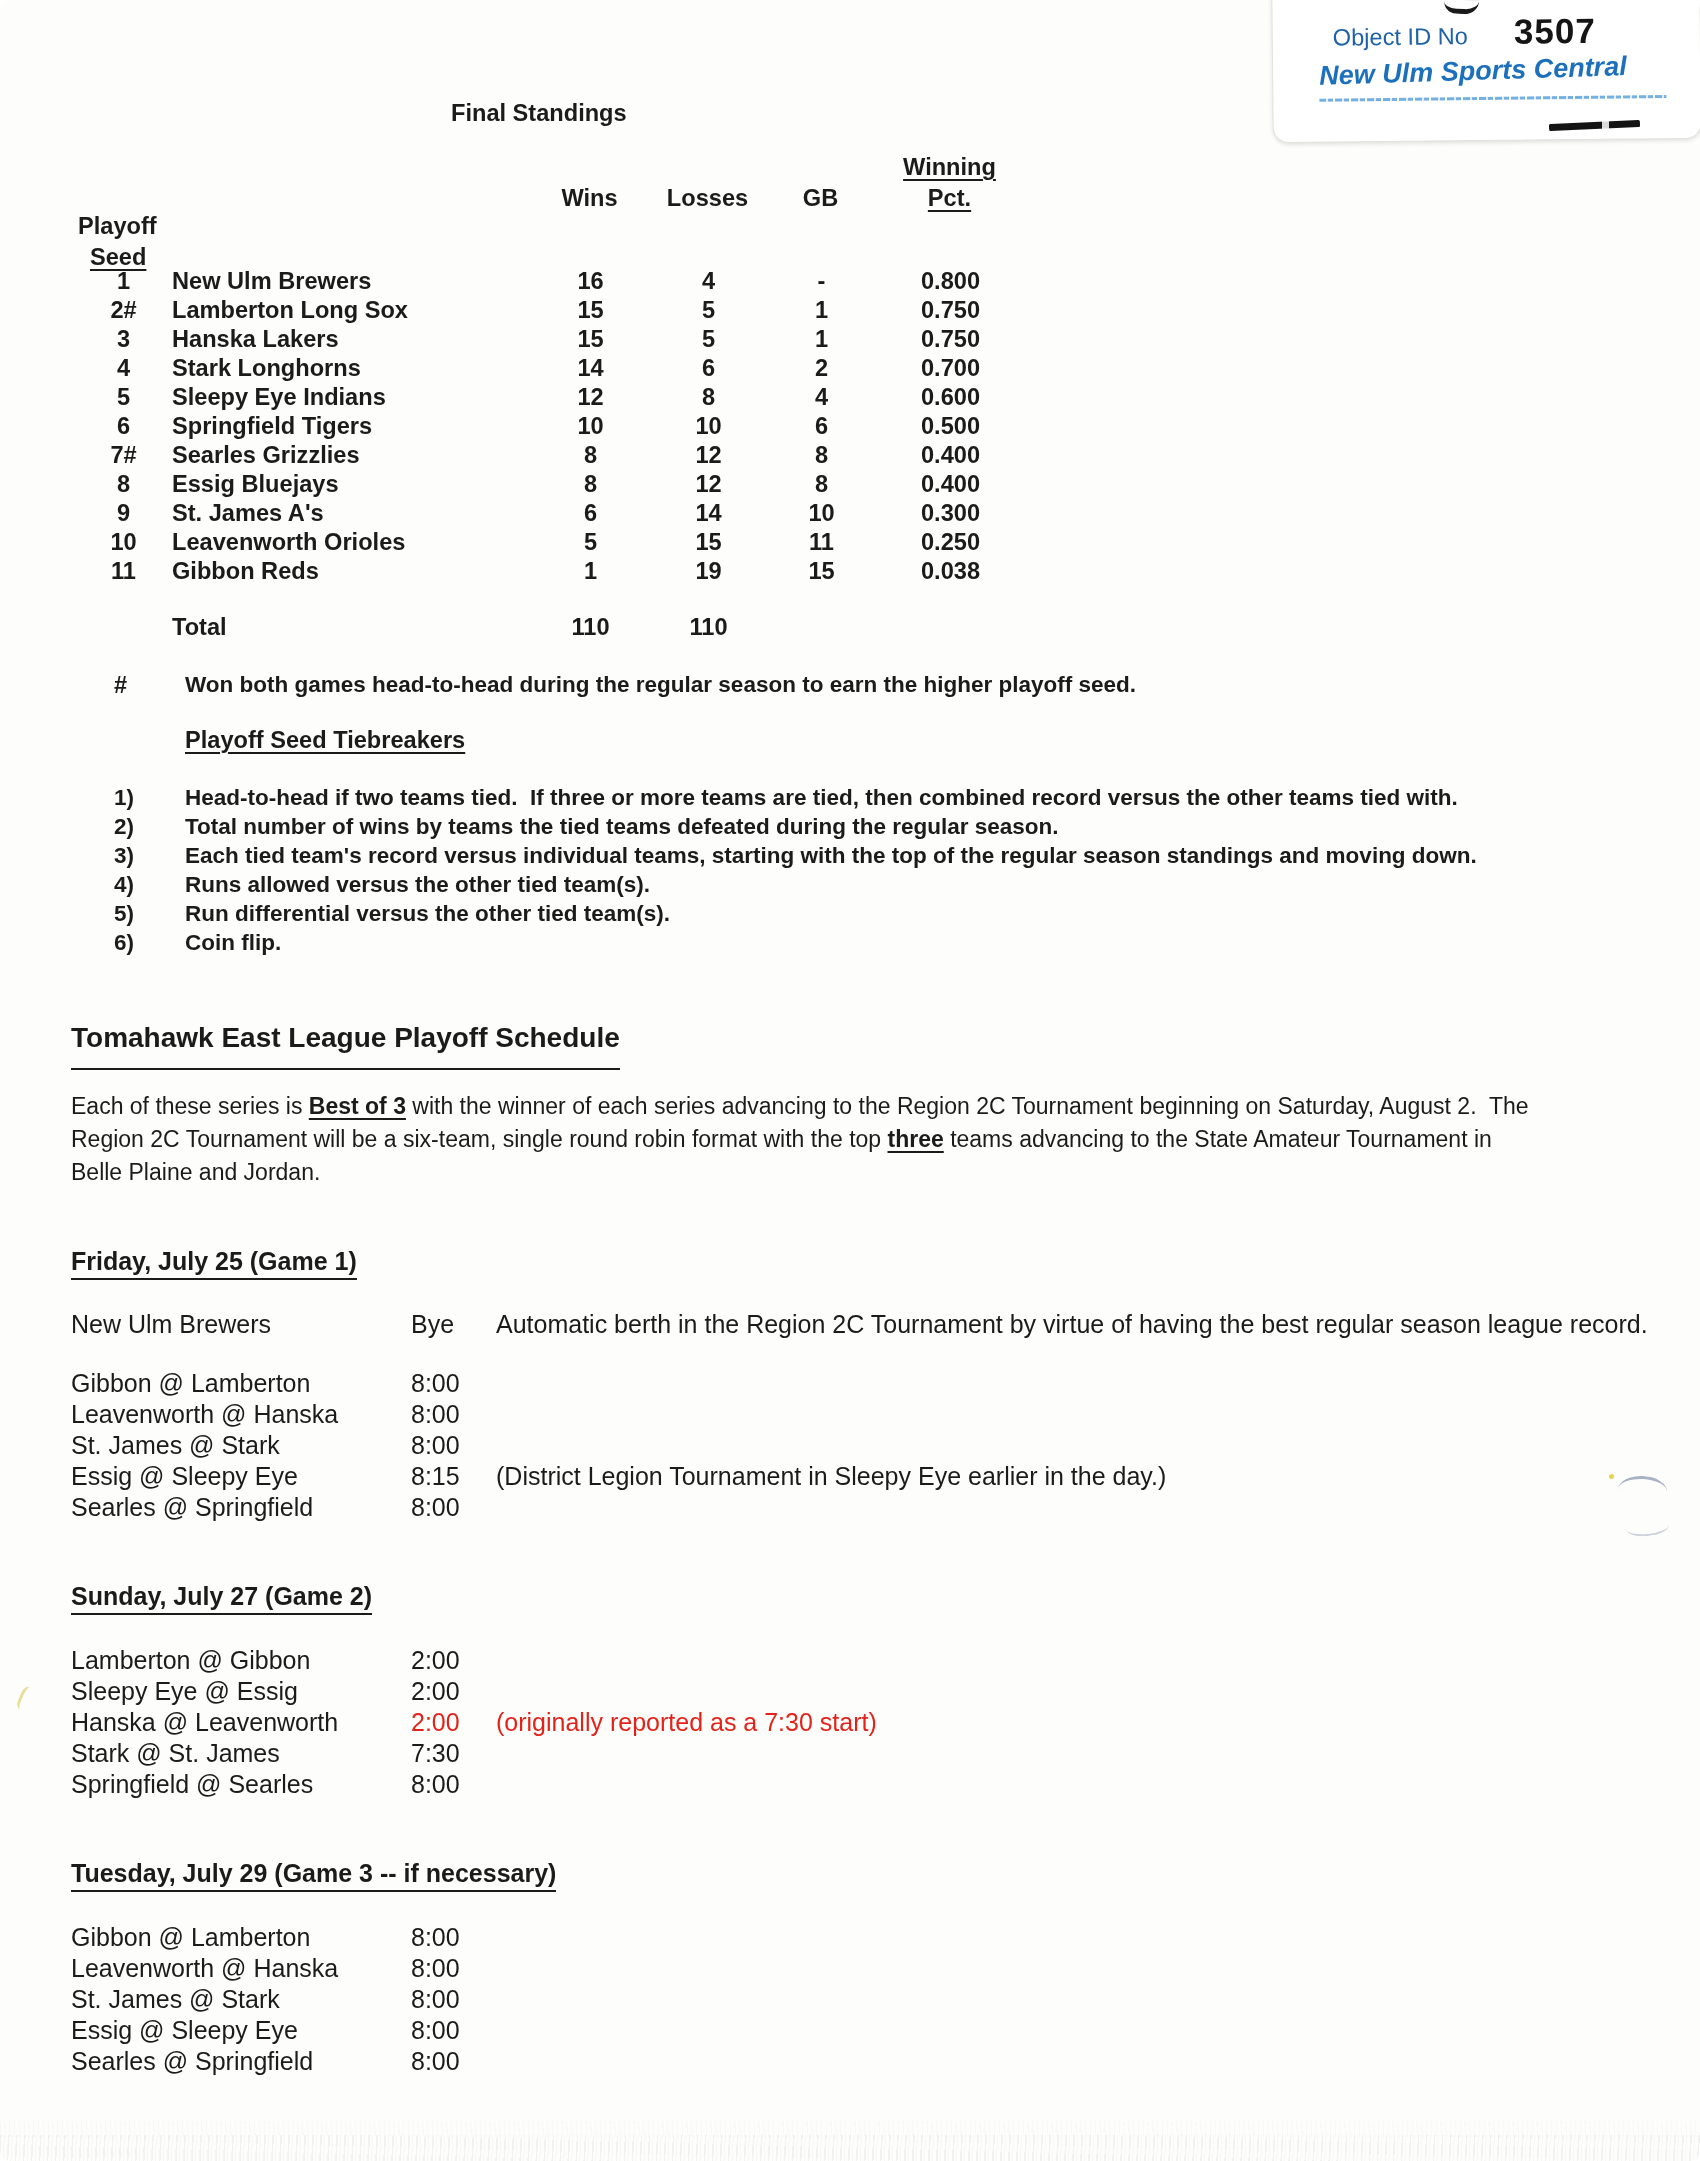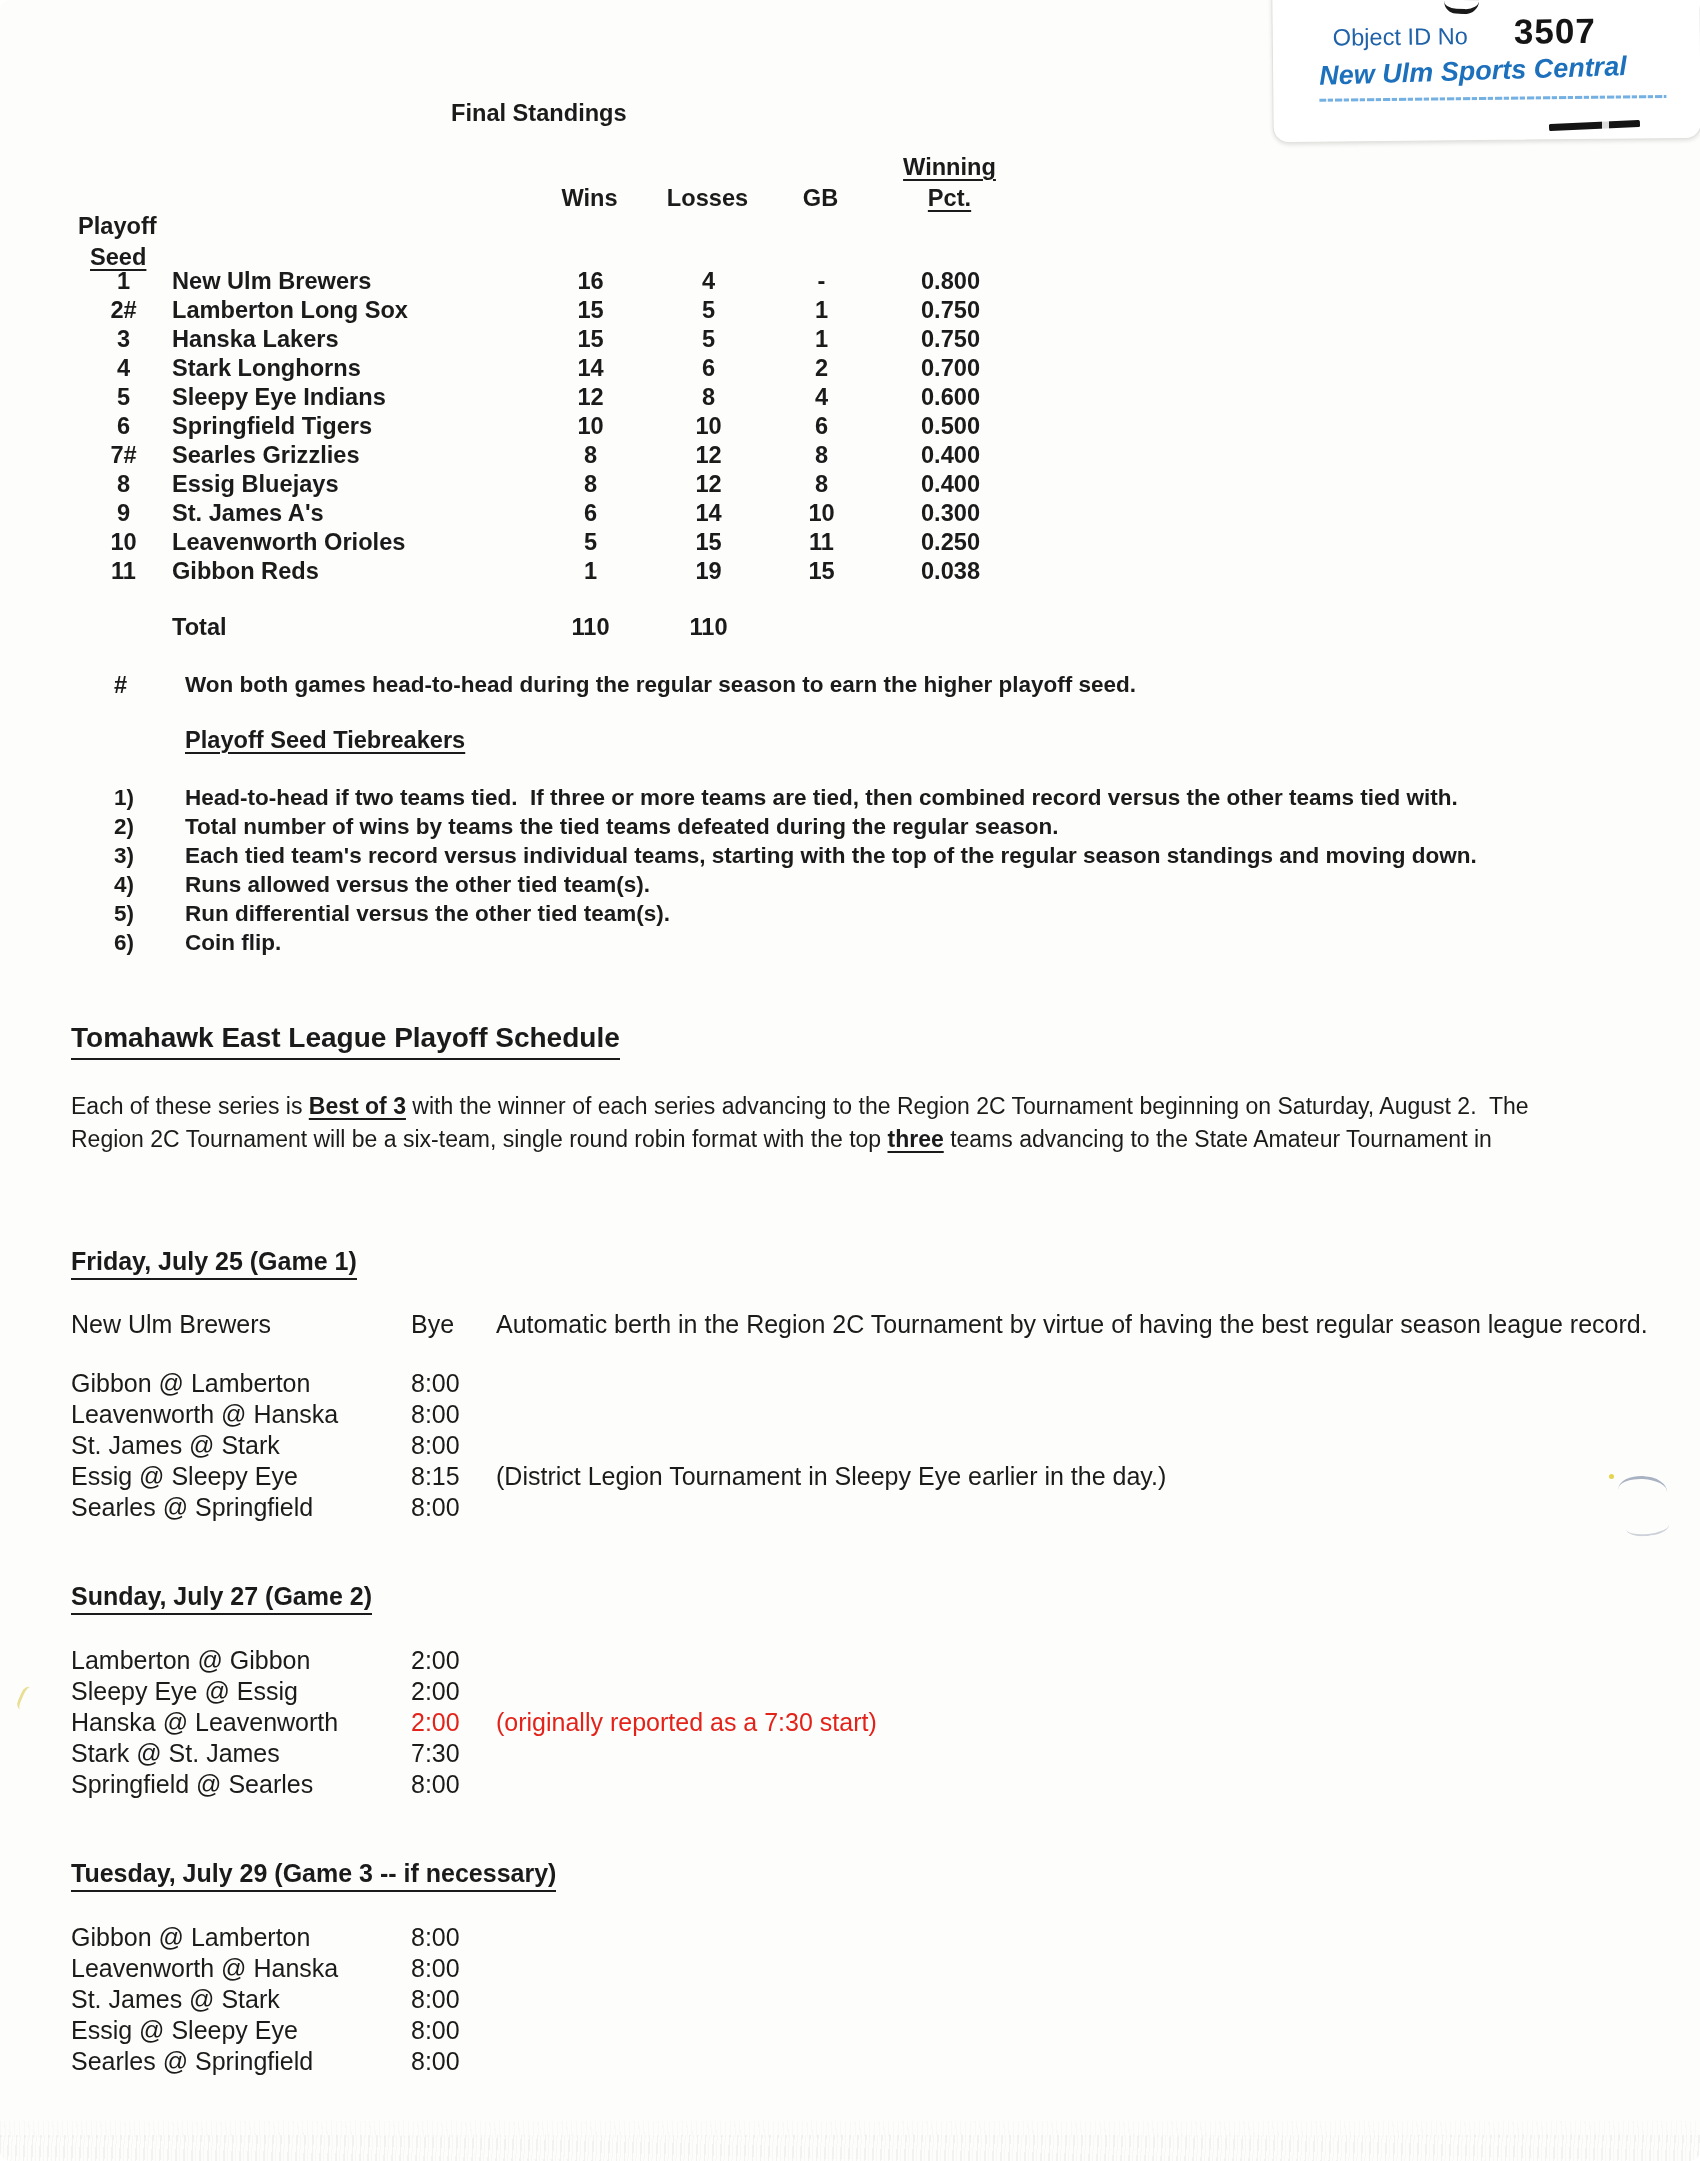--- a/index.html
+++ b/index.html
@@ -48,21 +48,21 @@
 
   
   .tb-title{position:absolute;left:185px;top:727px;font-size:23.6px;font-weight:bold;}
   .tb-list{position:absolute;left:0;top:783px;width:1700px;}
   .tb-item{display:flex;height:29px;align-items:center;font-size:22.5px;font-weight:bold;}
   .tb-num{margin-left:114px;width:71px;}
   .tb-text{flex:1;white-space:pre-wrap;}
 
   
   .sched-title{position:absolute;left:71px;top:1022px;font-size:28px;font-weight:bold;
-               border-bottom:2.7px solid #1b1b1b;padding-bottom:4px;}
+               border-bottom:2.7px solid #1b1b1b;padding-bottom:14px;}
   .intro{position:absolute;left:71px;top:1090px;font-size:23px;line-height:33px;}
   .intro-line{white-space:pre-wrap;}
   .bu{font-weight:bold;text-decoration:underline;text-decoration-thickness:1.6px;text-underline-offset:3.8px;}
   .sec-head{position:absolute;left:71px;font-size:25px;font-weight:bold;
             border-bottom:2.1px solid #1b1b1b;padding-bottom:2.1px;}
   .sec-head.fri{top:1247px;}
   .sec-head.sun{top:1582px;}
   .sec-head.tue{top:1859px;}
   .g-row{display:flex;height:31px;align-items:center;font-size:25px;}
   .g-team{width:340px;}
@@ -244,20 +244,21 @@
       <span class="tb-num">6)</span>
         <span class="tb-text">Coin flip.</span>
     </div>
   </div>
 
   <div class="sched-title">Tomahawk East League Playoff Schedule</div>
 
   <div class="intro">
     <div class="intro-line"><span>Each of these series is </span><span class="bu">Best of 3</span><span> with the winner of each series advancing to the Region 2C Tournament beginning on Saturday, August 2.  The</span></div>
     <div class="intro-line"><span>Region 2C Tournament will be a six-team, single round robin format with the top </span><span class="bu">three</span><span> teams advancing to the State Amateur Tournament in</span></div>
+    <div class="intro-line"><span>Belle Plaine and Jordan.</span></div>
   </div>
 
   <div class="sec-head fri">Friday, July 25 (Game 1)</div>
   <div class="bye-row">
     <div class="g-row">
       <span class="g-team">New Ulm Brewers</span>
         <span class="g-time">Bye</span>
         <span class="g-note">Automatic berth in the Region 2C Tournament by virtue of having the best regular season league record.</span>
     </div>
   </div>

